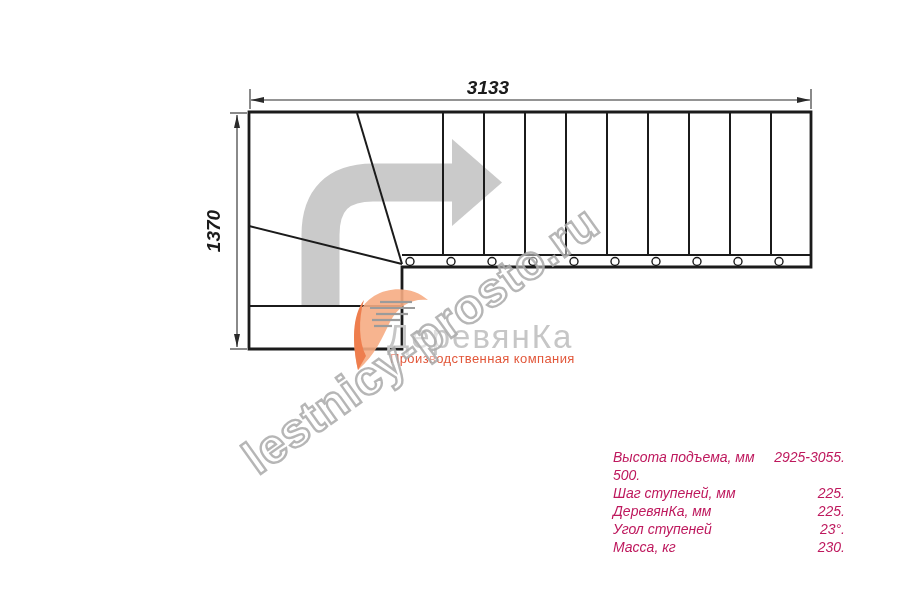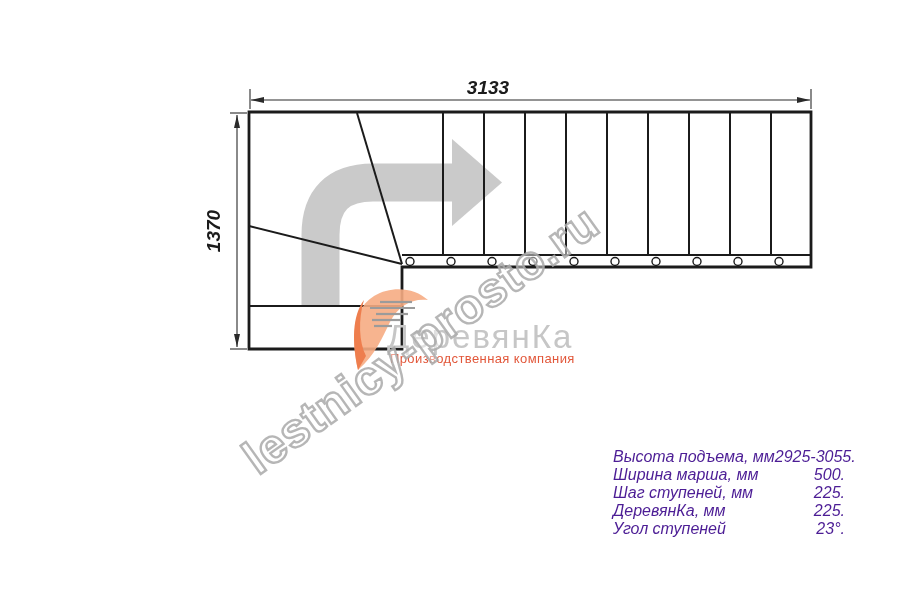--- a/index.html
+++ b/index.html
@@ -47,23 +47,23 @@
     stroke-width: 2.4px;
   }
 
   .specs {
     position: absolute;
     left: 613px;
     top: 412px;
     width: 232px;
     font-family: "Liberation Sans", sans-serif;
     font-style: italic;
-    font-size: 16px;
+    font-size: 14px;
     line-height: 18px;
-    color: #4c1d95;
+    color: #be185d;
   }
   .spec-row {
     display: flex;
     justify-content: space-between;
     align-items: baseline;
   }
   .spec-label { white-space: nowrap; }
   .spec-value { white-space: nowrap; text-align: left; }
 </style>
 </head>
@@ -151,30 +151,33 @@
   <svg class="layer watermark-svg" width="900" height="600" viewBox="0 0 900 600">
     <text class="watermark-text" transform="translate(258,440) rotate(-35.5)" stroke="#a9a9a9">lestnicy-prosto.ru</text>
   </svg>
 
   <div class="specs">
     <div class="spec-row">
       <span class="spec-label">Высота подъема, мм</span>
       <span class="spec-value">2925-3055.</span>
     </div>
     <div class="spec-row">
-      <span class="spec-label">Ширина марша, мм</span>
       <span class="spec-value">500.</span>
     </div>
     <div class="spec-row">
       <span class="spec-label">Шаг ступеней, мм</span>
       <span class="spec-value">225.</span>
     </div>
     <div class="spec-row">
       <span class="spec-label">ДеревянКа, мм</span>
       <span class="spec-value">225.</span>
     </div>
     <div class="spec-row">
       <span class="spec-label">Угол ступеней</span>
       <span class="spec-value">23°.</span>
     </div>
+    <div class="spec-row">
+      <span class="spec-label">Масса, кг</span>
+      <span class="spec-value">230.</span>
+    </div>
   </div>
 
 </div>
 
 </body></html>

